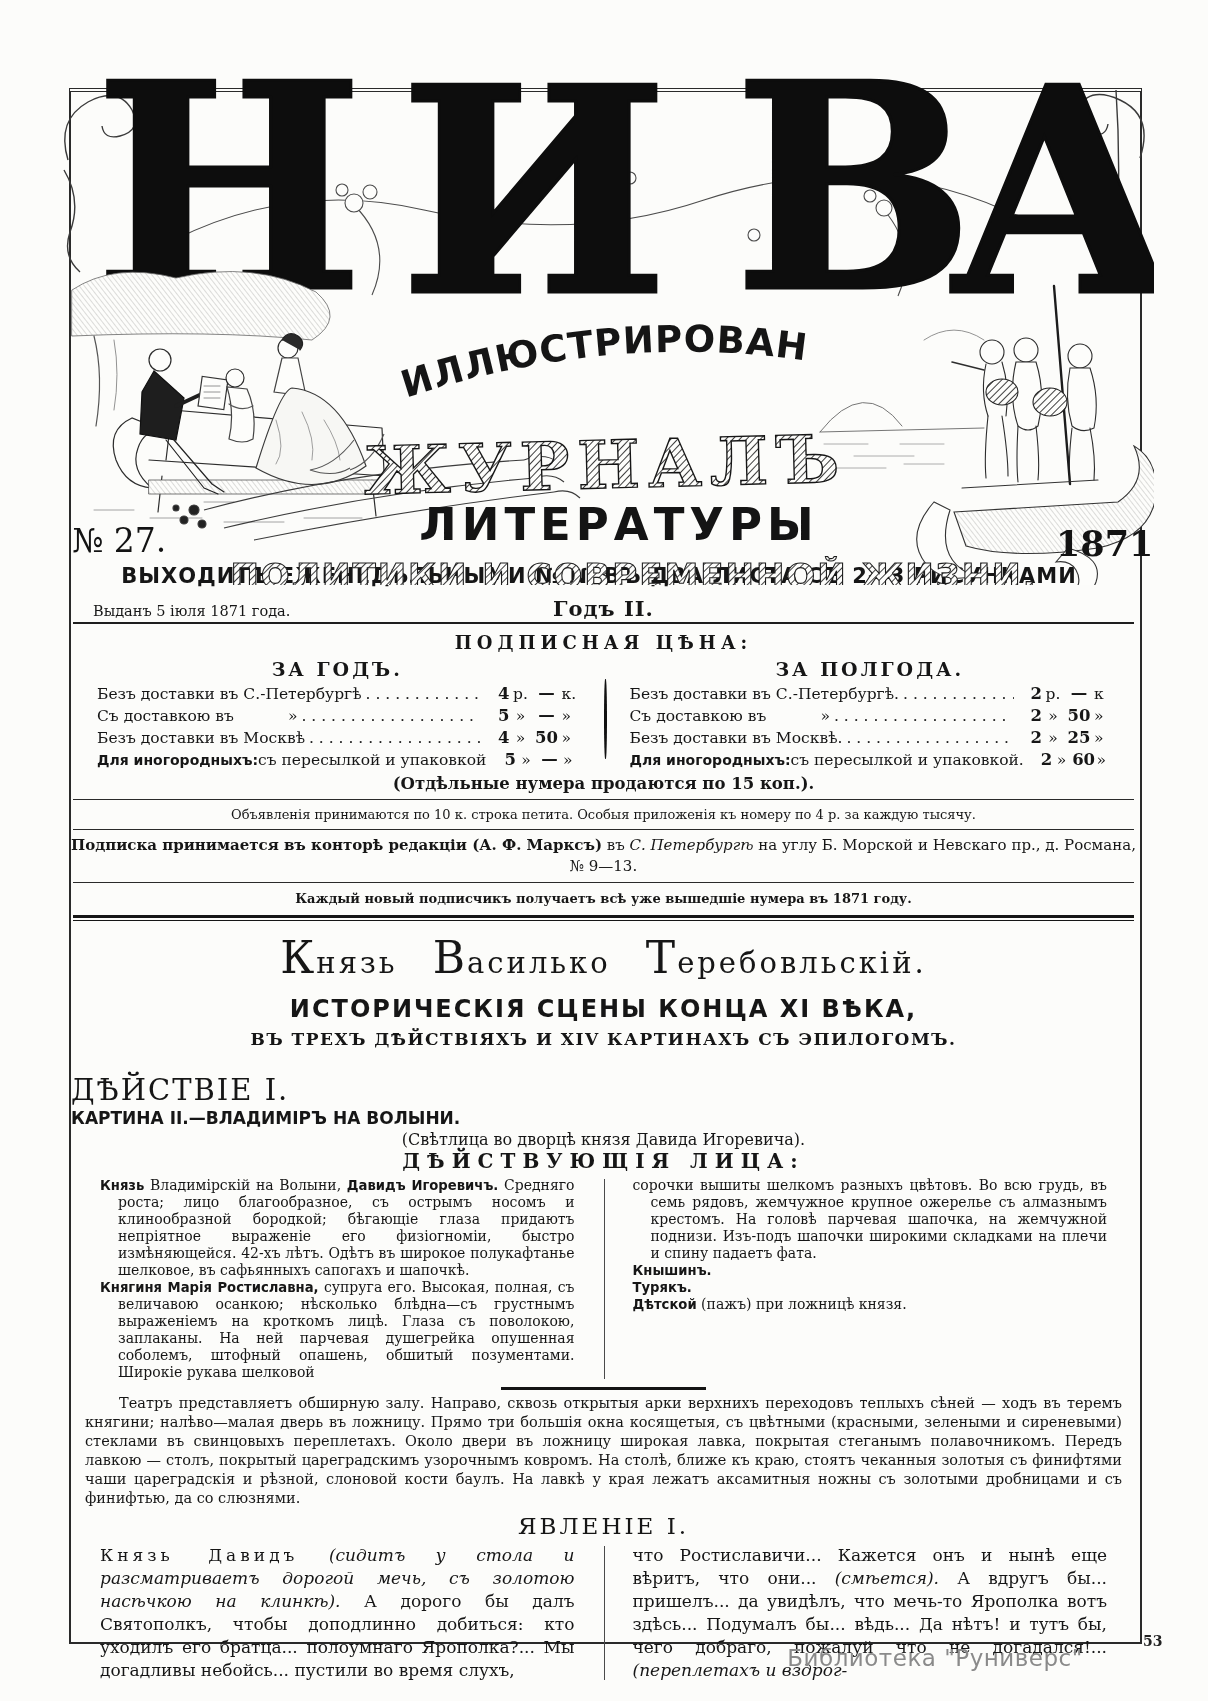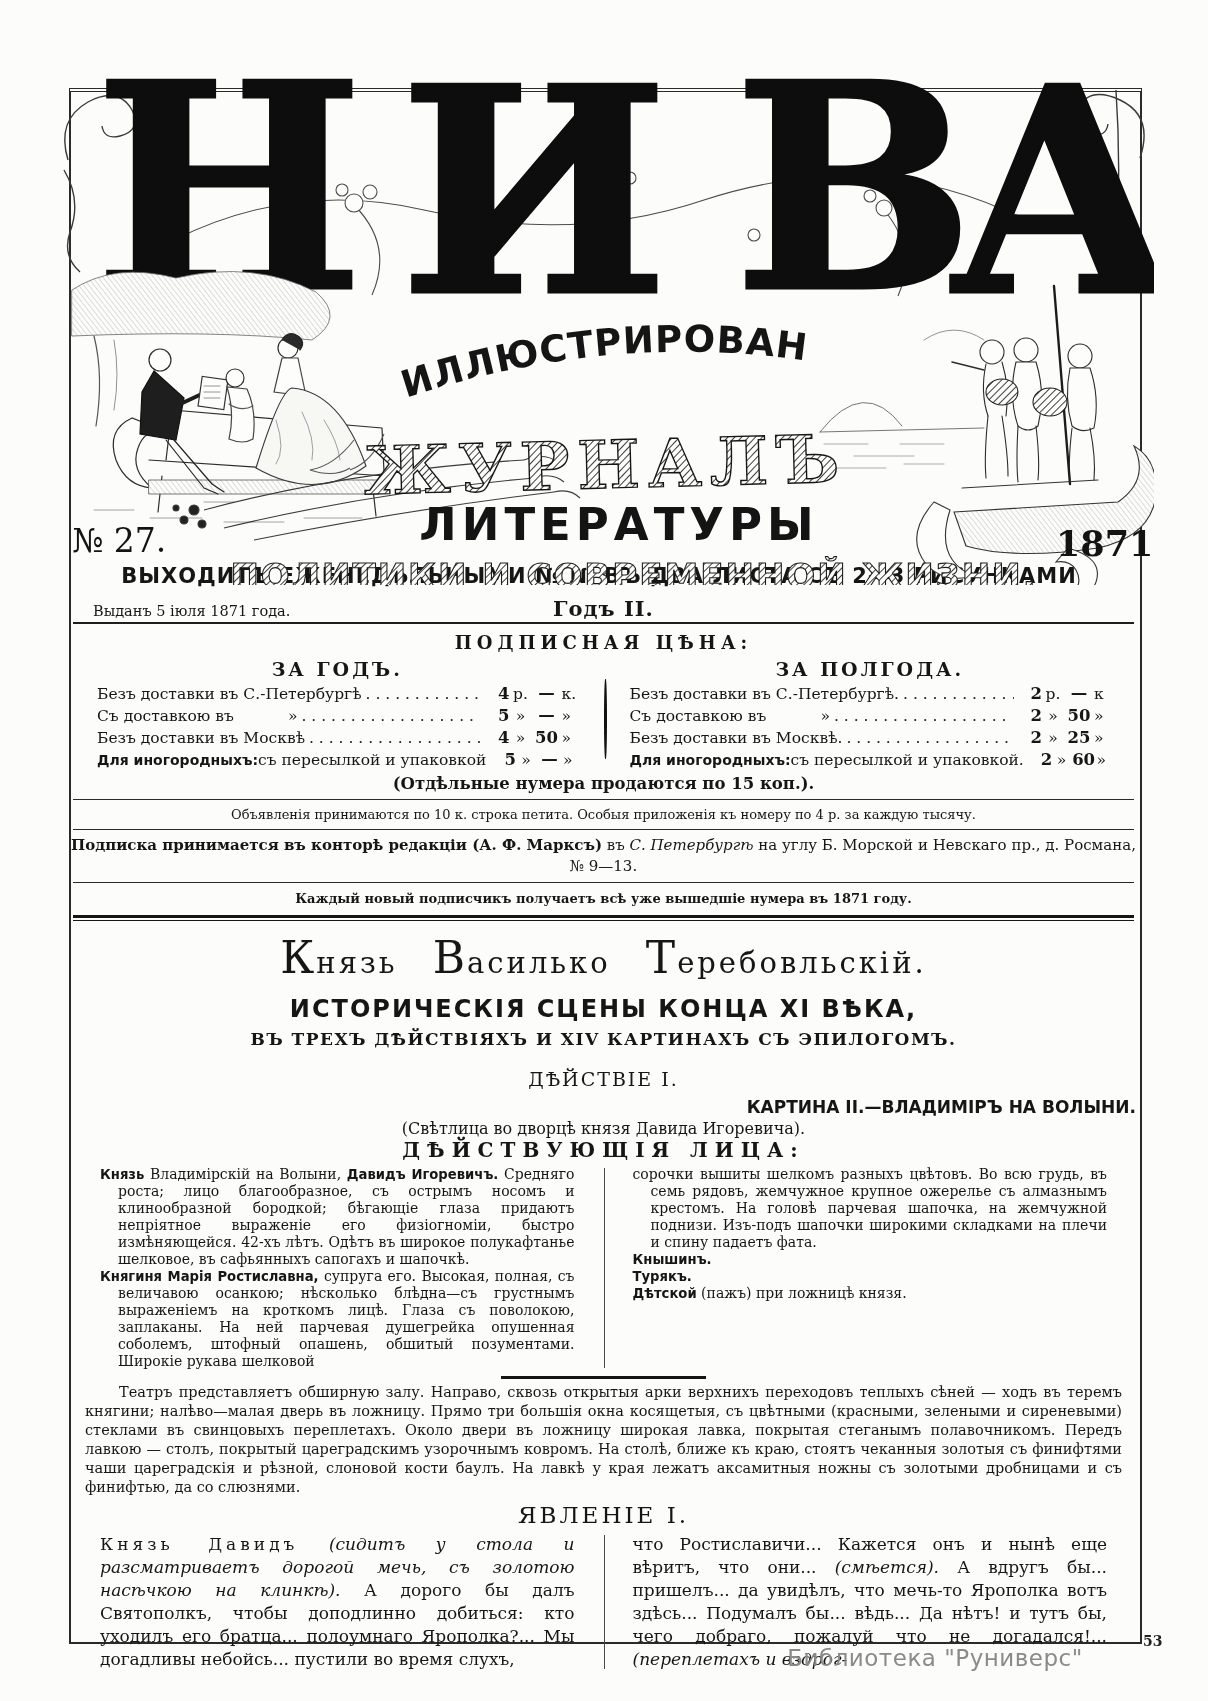--- a/index.html
+++ b/index.html
@@ -44,22 +44,22 @@
   .promo{margin-top:5px;text-align:center;font-weight:bold;font-size:13px;line-height:22px;}
   .m4{margin-top:4px;} .m5{margin-top:5px;}
 
   .art-title{margin-top:12px;text-align:center;letter-spacing:2px;line-height:50px;}
   .art-title .w{display:inline-block;margin:0 14px;}
   .art-title .init{font-size:44px;}
   .art-title .rest{font-size:29px;letter-spacing:3px;}
   .subtitle1{margin-top:2px;text-align:center;font-family:"DejaVu Sans",sans-serif;font-weight:600;
              font-size:24px;letter-spacing:2px;line-height:28px;}
   .subtitle2{margin-top:6px;text-align:center;font-weight:bold;font-size:17px;letter-spacing:1.5px;line-height:20px;}
-  .act-head{margin-top:14px;text-align:center;font-size:19px;letter-spacing:2px;line-height:32px;}
-  .scene-head{margin-top:2px;text-align:right;font-family:"DejaVu Sans",sans-serif;font-weight:bold;
+  .act-head{margin-top:25px;font-size:29px;letter-spacing:2px;line-height:32px;}
+  .scene-head{margin-top:2px;text-align:left;font-family:"DejaVu Sans",sans-serif;font-weight:bold;
               font-size:17px;line-height:21px;}
   .scene-note{text-align:center;font-size:16px;line-height:21px;}
   .cast-head{margin-top:0;text-align:center;font-weight:bold;font-size:20px;letter-spacing:7px;line-height:22px;}
 
   .twocol{display:flex;position:relative;}
   .twocol::before{content:"";position:absolute;left:50%;top:2px;bottom:2px;width:1px;background:#4a4a4a;}
   .col{width:50%;padding:0 29px;box-sizing:border-box;}
   .cast-cols{margin-top:5px;font-size:14px;line-height:17px;text-align:justify;}
   .entry{padding-left:18px;text-indent:-18px;}
   .entry .lead{font-family:"DejaVu Sans",sans-serif;font-weight:bold;font-size:13.2px;}

